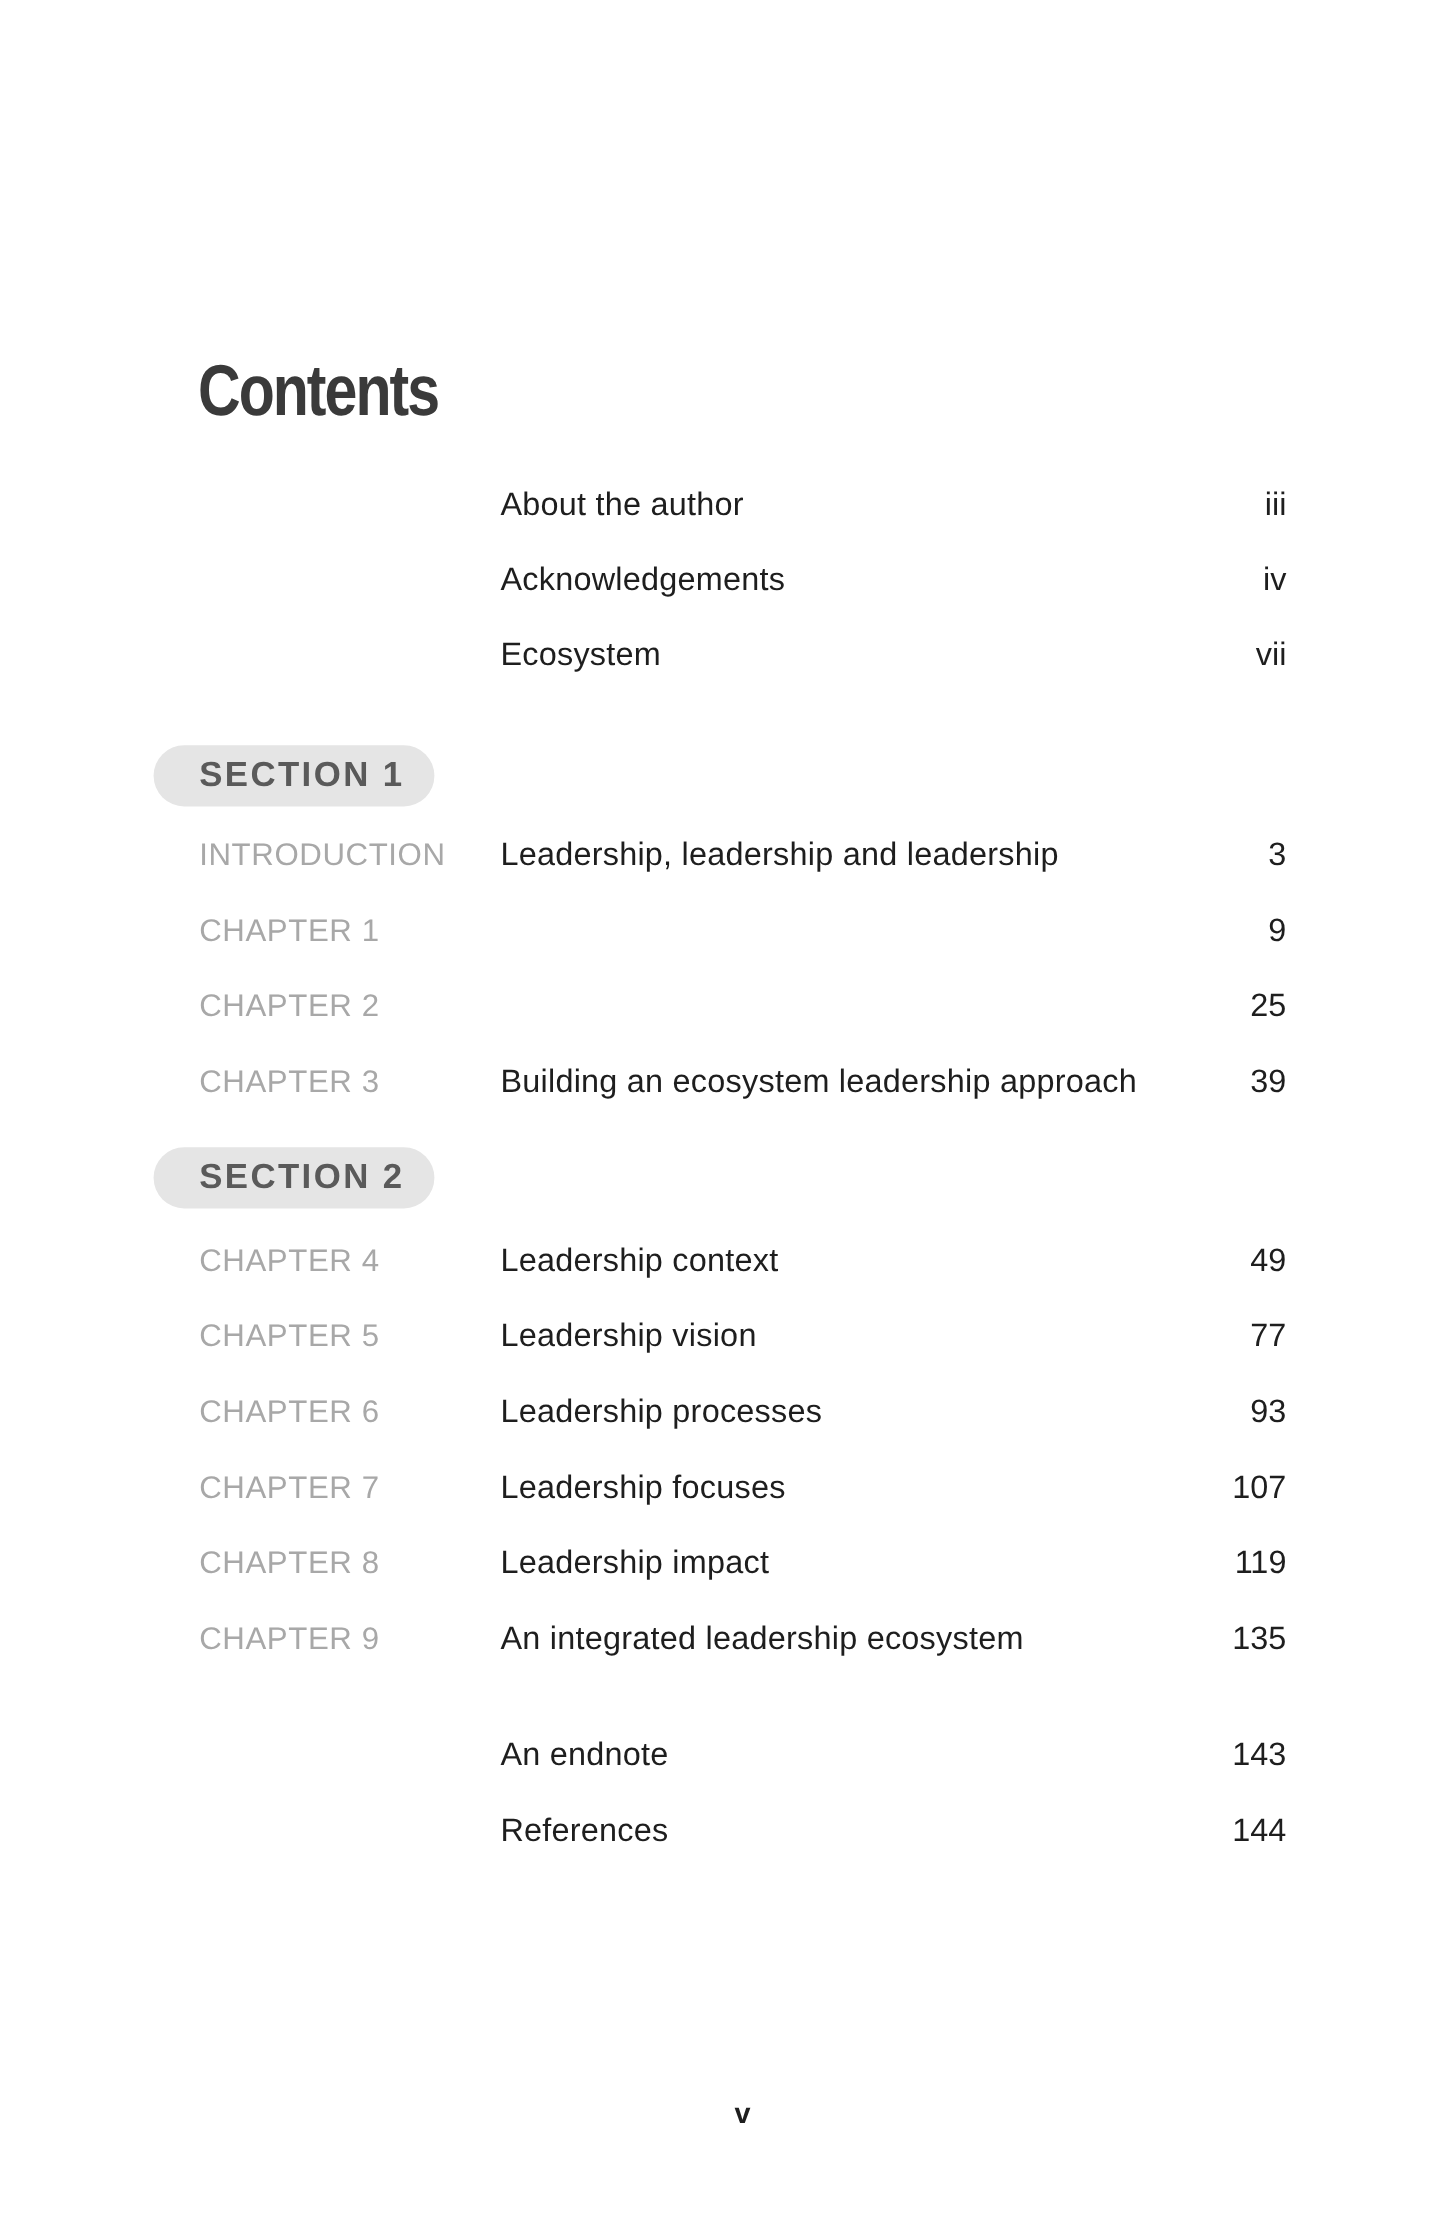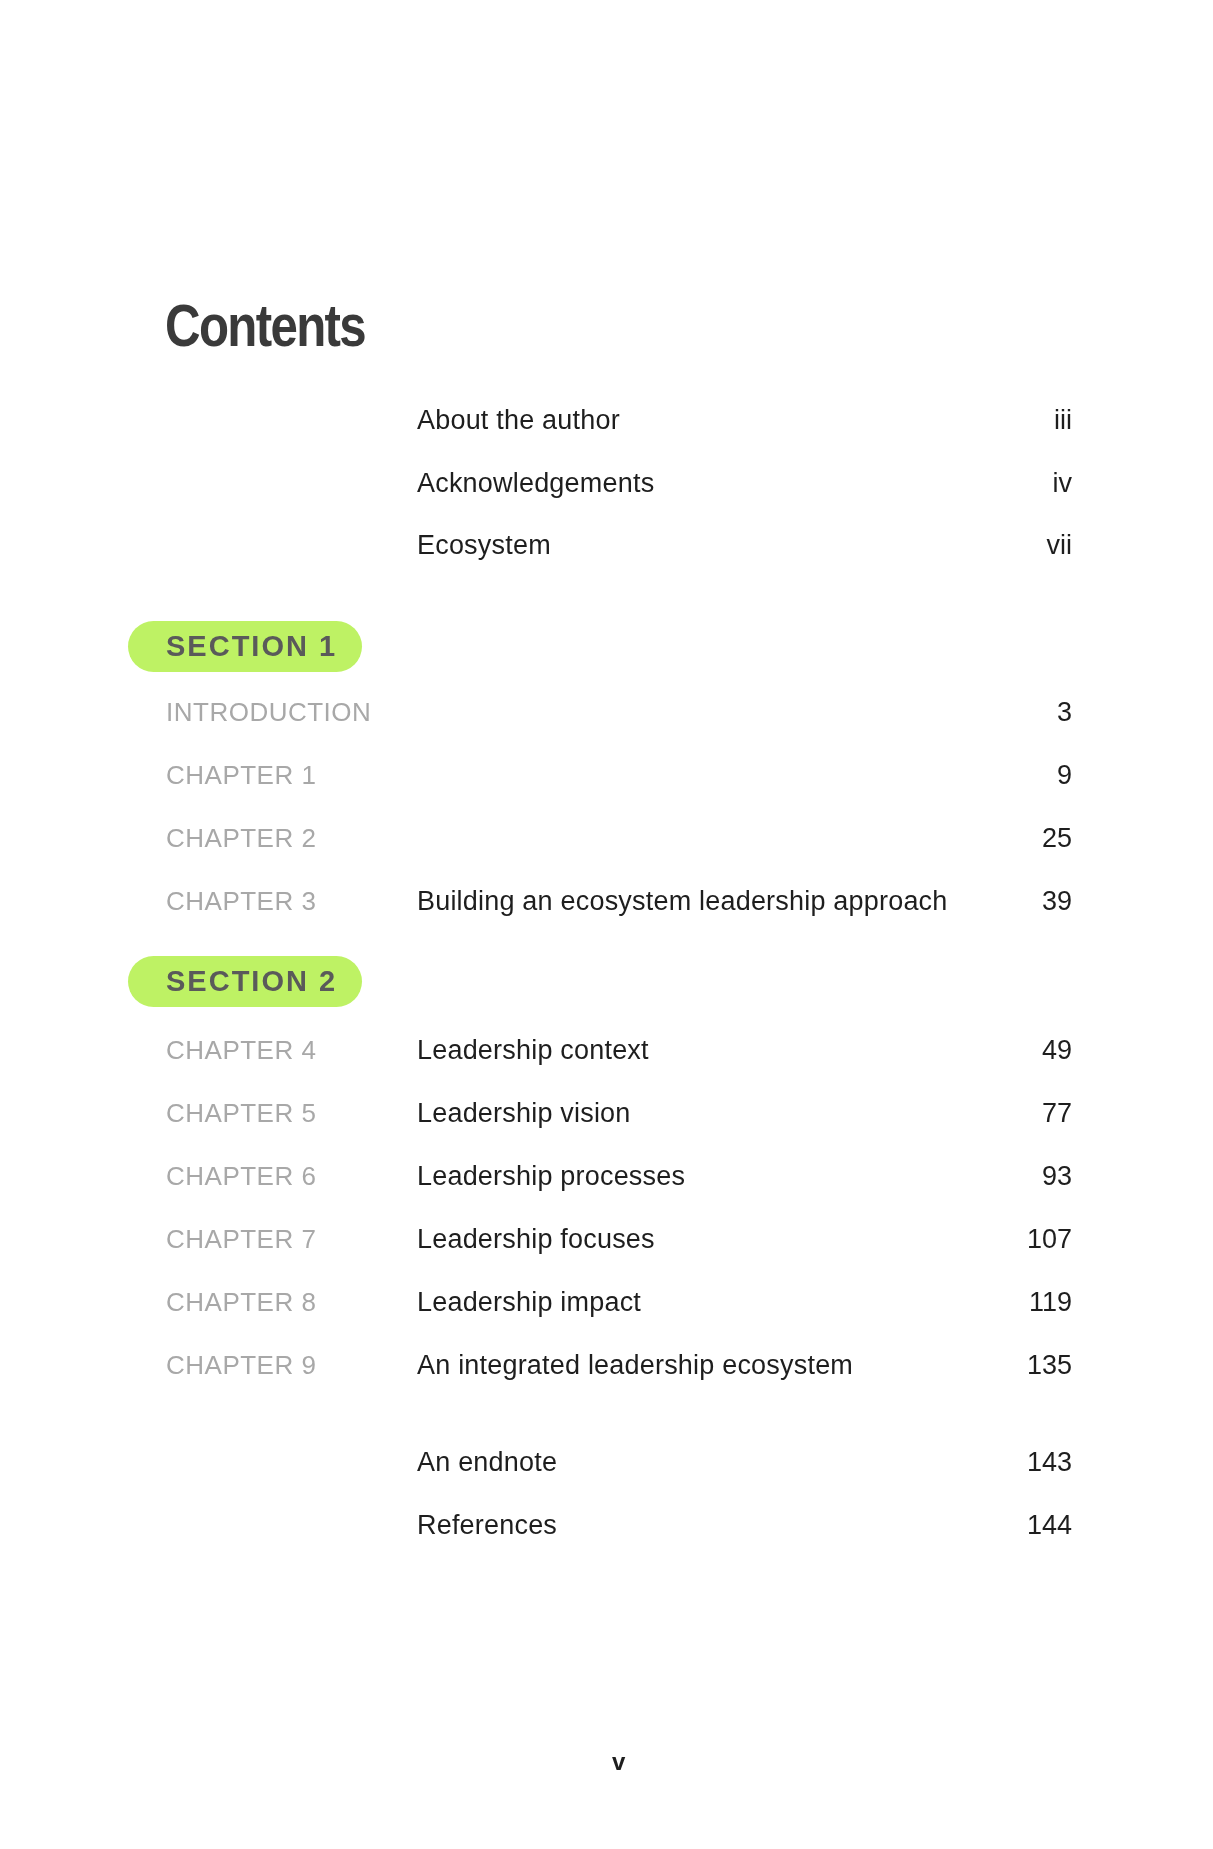--- a/index.html
+++ b/index.html
@@ -9,21 +9,21 @@
            font-weight: bold; font-size: 60px; color: #3a3a3a; letter-spacing: -2px;
            transform: scaleX(0.82); transform-origin: left top; line-height: 1; }
   .row { position: absolute; left: 0; width: 1213px; height: 40px; }
   .row .label { position: absolute; left: 166px; top: 0; font-weight: normal; font-size: 26px;
                 color: #a8a8a8; letter-spacing: 0.5px; line-height: 40px; }
   .row .text { position: absolute; left: 417px; top: 0; font-size: 27px; color: #1e1e1e;
                line-height: 40px; letter-spacing: 0.2px; }
   .row .page { position: absolute; right: 141px; top: 0; font-size: 27px; color: #1e1e1e;
                line-height: 40px; text-align: right; }
   .pill { position: absolute; left: 128px; width: 234px; height: 51px; border-radius: 26px;
-          background: #bef264; }
+          background: #e5e5e5; }
   .pill span { position: absolute; left: 38px; top: 0; line-height: 51px; font-size: 29px;
                font-weight: bold; color: #5a5a5a; letter-spacing: 2px; }
   .folio { position: absolute; left: 612px; top: 1748px; font-size: 24px; font-weight: bold; color: #1e1e1e; }
 </style>
 </head>
 <body>
 
 <div class="title">Contents</div>
 
 <div class="row" style="top:400px">
@@ -38,20 +38,21 @@
   <span class="text">Ecosystem</span>
   <span class="page">vii</span>
 </div>
 
 <div class="pill" style="top:621px">
   <span>SECTION 1</span>
 </div>
 
 <div class="row" style="top:692px">
   <span class="label">INTRODUCTION</span>
+  <span class="text">Leadership, leadership and leadership</span>
   <span class="page">3</span>
 </div>
 <div class="row" style="top:755px">
   <span class="label">CHAPTER 1</span>
   <span class="page">9</span>
 </div>
 <div class="row" style="top:818px">
   <span class="label">CHAPTER 2</span>
   <span class="page">25</span>
 </div>

